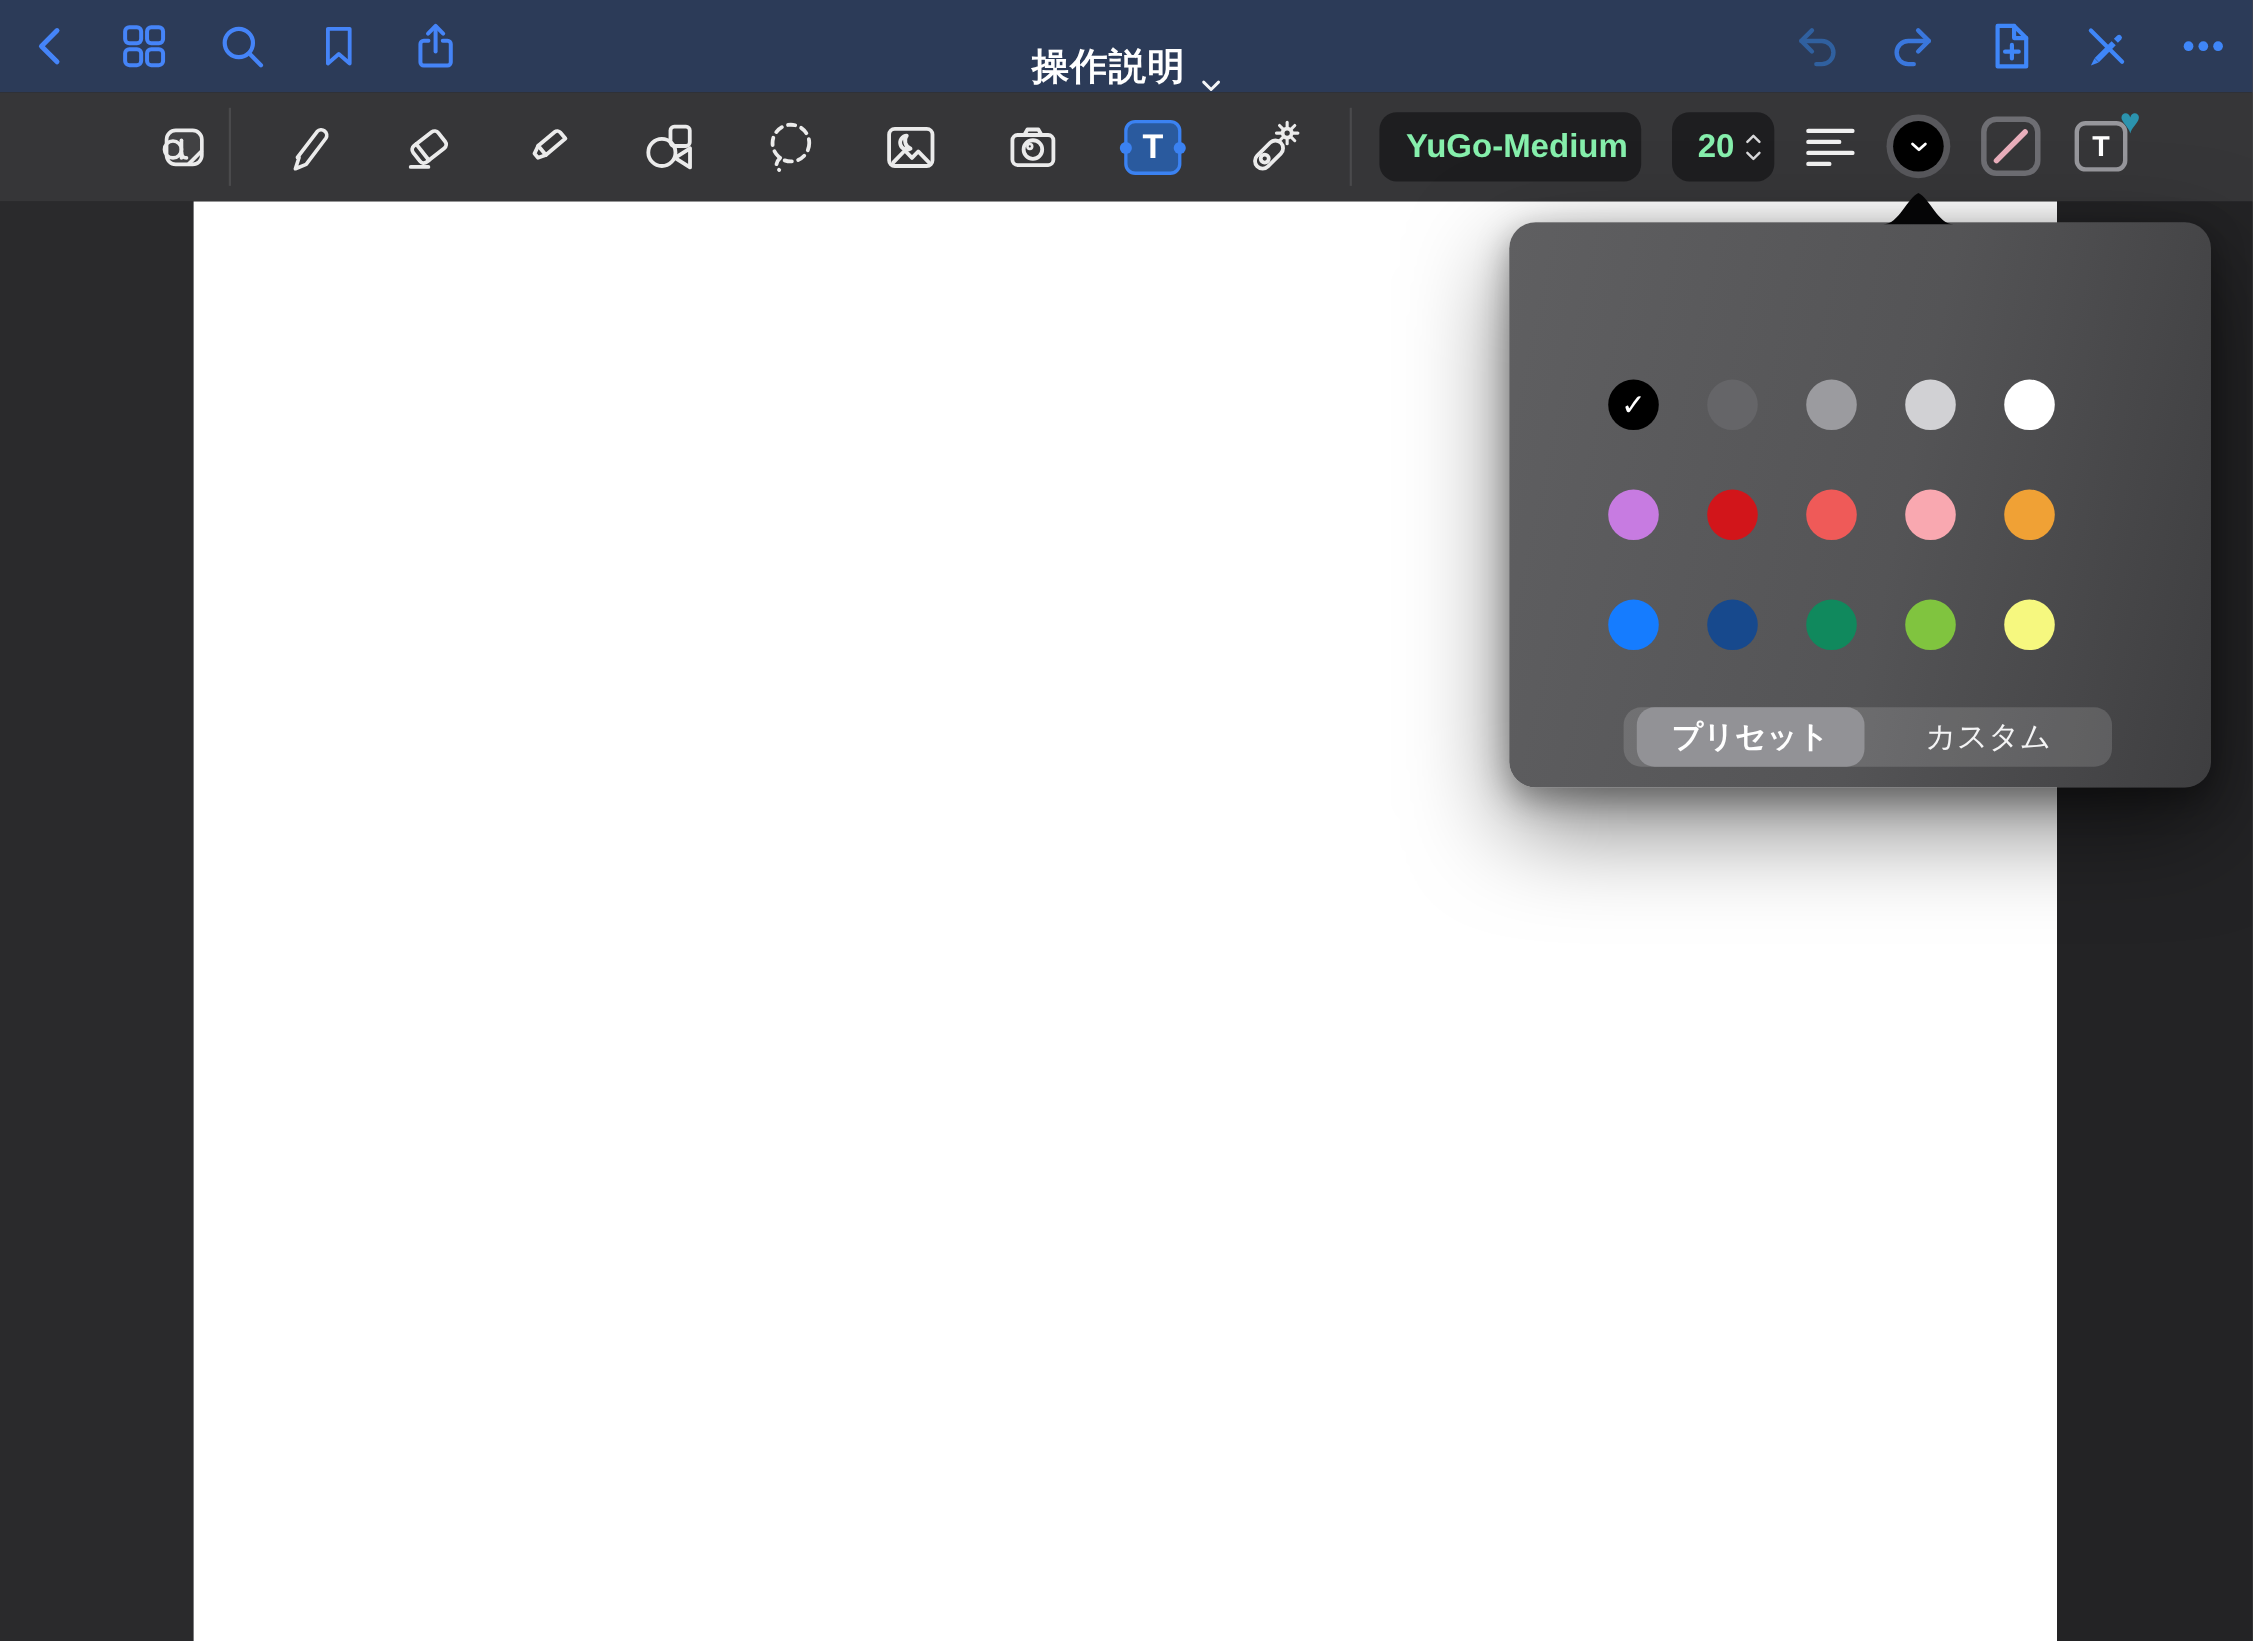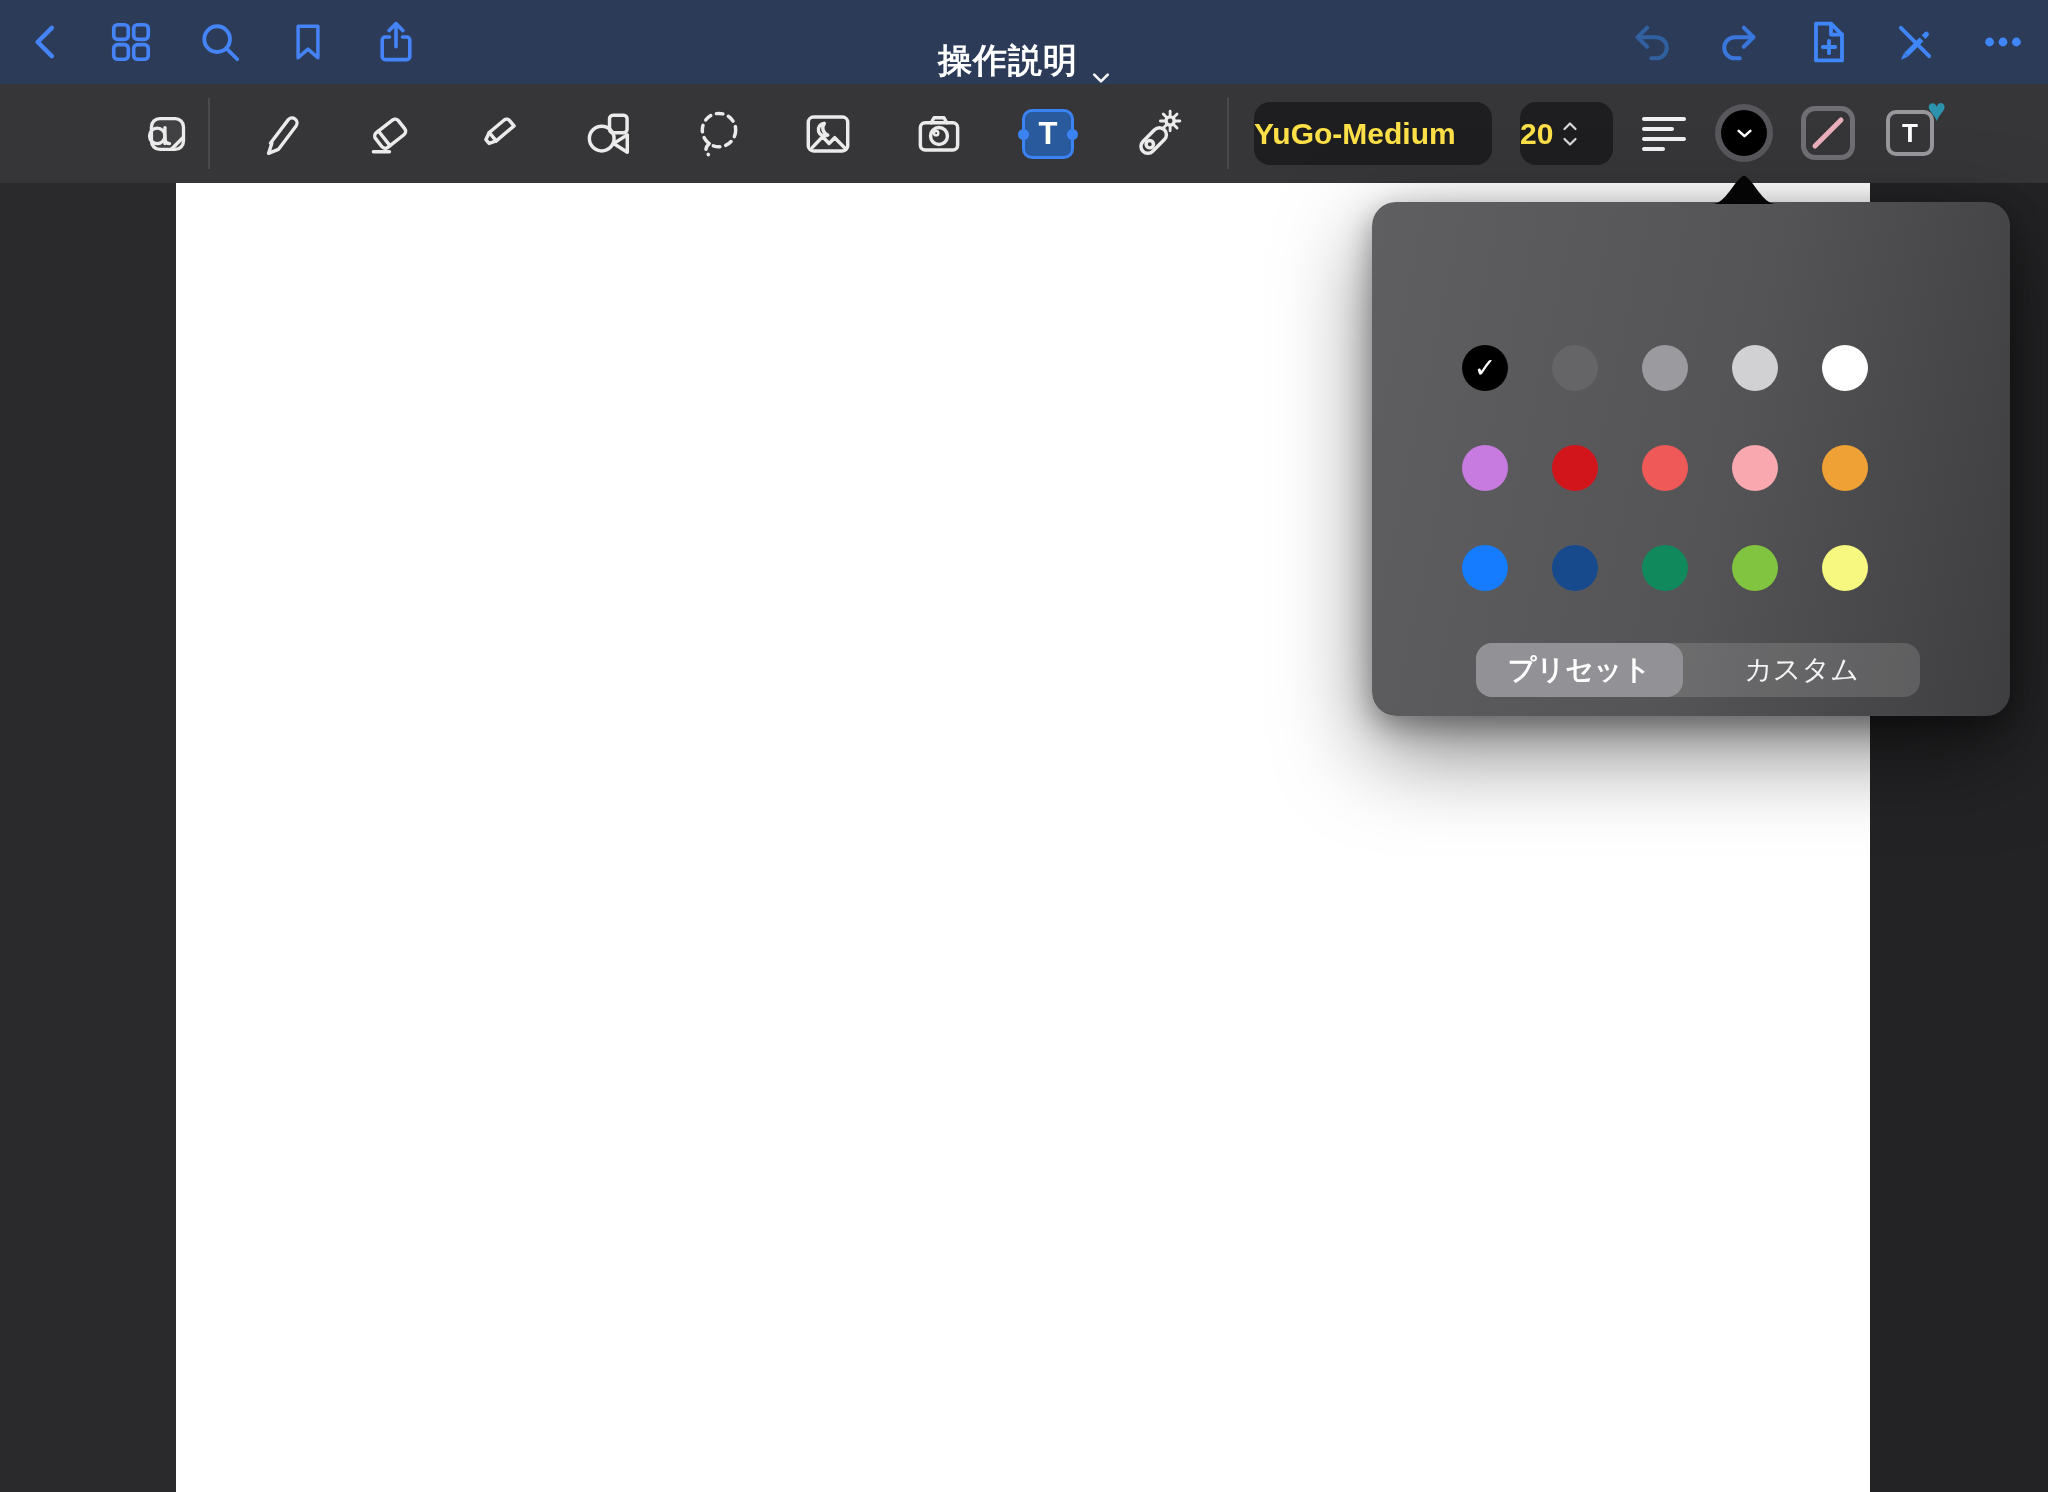--- a/index.html
+++ b/index.html
@@ -12,21 +12,21 @@
   .nav-btn { position:absolute; top:0; height:84px; width:52px; display:flex; align-items:center; justify-content:center; }
   .nav-title { position:absolute; left:50%; top:0; transform:translateX(-50%); height:84px;
                display:flex; align-items:flex-end; gap:14px; color:#fff; }
   .nav-title .t { font-size:34px; font-weight:bold; letter-spacing:1px; }
 
   
   .toolbar { position:absolute; left:0; top:84px; width:2048px; height:99px; background:#363638; z-index:5; }
   .tool { position:absolute; top:0; height:99px; width:56px; display:flex; align-items:center; justify-content:center; }
   .vdiv { position:absolute; top:14px; width:2px; height:71px; background:#4a4a4c; }
   .pill { position:absolute; top:18px; height:63px; background:#1e1e20; border-radius:16px;
-          display:flex; align-items:center; justify-content:flex-start; color:#fde047; font-weight:bold; font-size:30px; }
+          display:flex; align-items:center; justify-content:center; color:#86efac; font-weight:bold; font-size:30px;padding-left:12px; }
   .font-pill { left:1254px; width:238px; }
   .size-pill { left:1520px; width:93px; gap:9px; }
   .text-box { width:52px; height:50px; border-radius:10px; background:#2a5a9e; border:3px solid #3b82f2;
               color:#fff; font-weight:bold; font-size:31px; display:flex; align-items:center; justify-content:center; position:relative; }
   .handle { position:absolute; width:11px; height:11px; border-radius:50%; background:#3b82f2; top:50%; margin-top:-5px; }
   .handle.l { left:-7px; } .handle.r { right:-7px; }
   .align-lines { width:44px; display:flex; flex-direction:column; gap:6px; }
   .align-lines i { display:block; height:4px; border-radius:2px; background:#f0f0f0; }
   .color-btn { position:absolute; left:1715px; top:20px; width:58px; height:58px; border-radius:50%;
                background:#58585c; display:flex; align-items:center; justify-content:center; }
@@ -50,21 +50,21 @@
              box-shadow:0 34px 90px rgba(0,0,0,0.5), 0 10px 30px rgba(0,0,0,0.35); z-index:10; }
   .pop-arrow { position:absolute; left:340px; top:-28px; }
   .pop-header { height:106px; background:#050506; border-radius:24px 24px 0 0;
                 display:flex; align-items:center; justify-content:center; }
   .pop-header .ttl { color:#fff; font-size:30px; font-weight:bold; letter-spacing:2px; }
   .swatch-grid { position:absolute; left:90px; top:143px; }
   .swatch-row { display:flex; gap:44px; margin-bottom:54px; }
   .swatch { width:46px; height:46px; border-radius:50%; display:flex; align-items:center; justify-content:center; }
   .swatch .check { color:#fff; font-size:27px; font-weight:bold; line-height:1; }
   .segmented { position:absolute; left:104px; top:441px; width:444px; height:54px; border-radius:16px;
-               background:rgba(255,255,255,0.14); display:flex; }
+               background:rgba(255,255,255,0.14); display:flex;padding-left:12px; }
   .seg { height:54px; border-radius:16px; color:#f4f4f5; font-size:28px;
          display:flex; align-items:center; justify-content:center; }
   .seg.sel { background:#929296; color:#fff; font-weight:bold; }
   .seg.one { width:207px; } .seg.two { flex:1; }
 
   svg { display:block; }
 </style>
 </head>
 <body>
 

